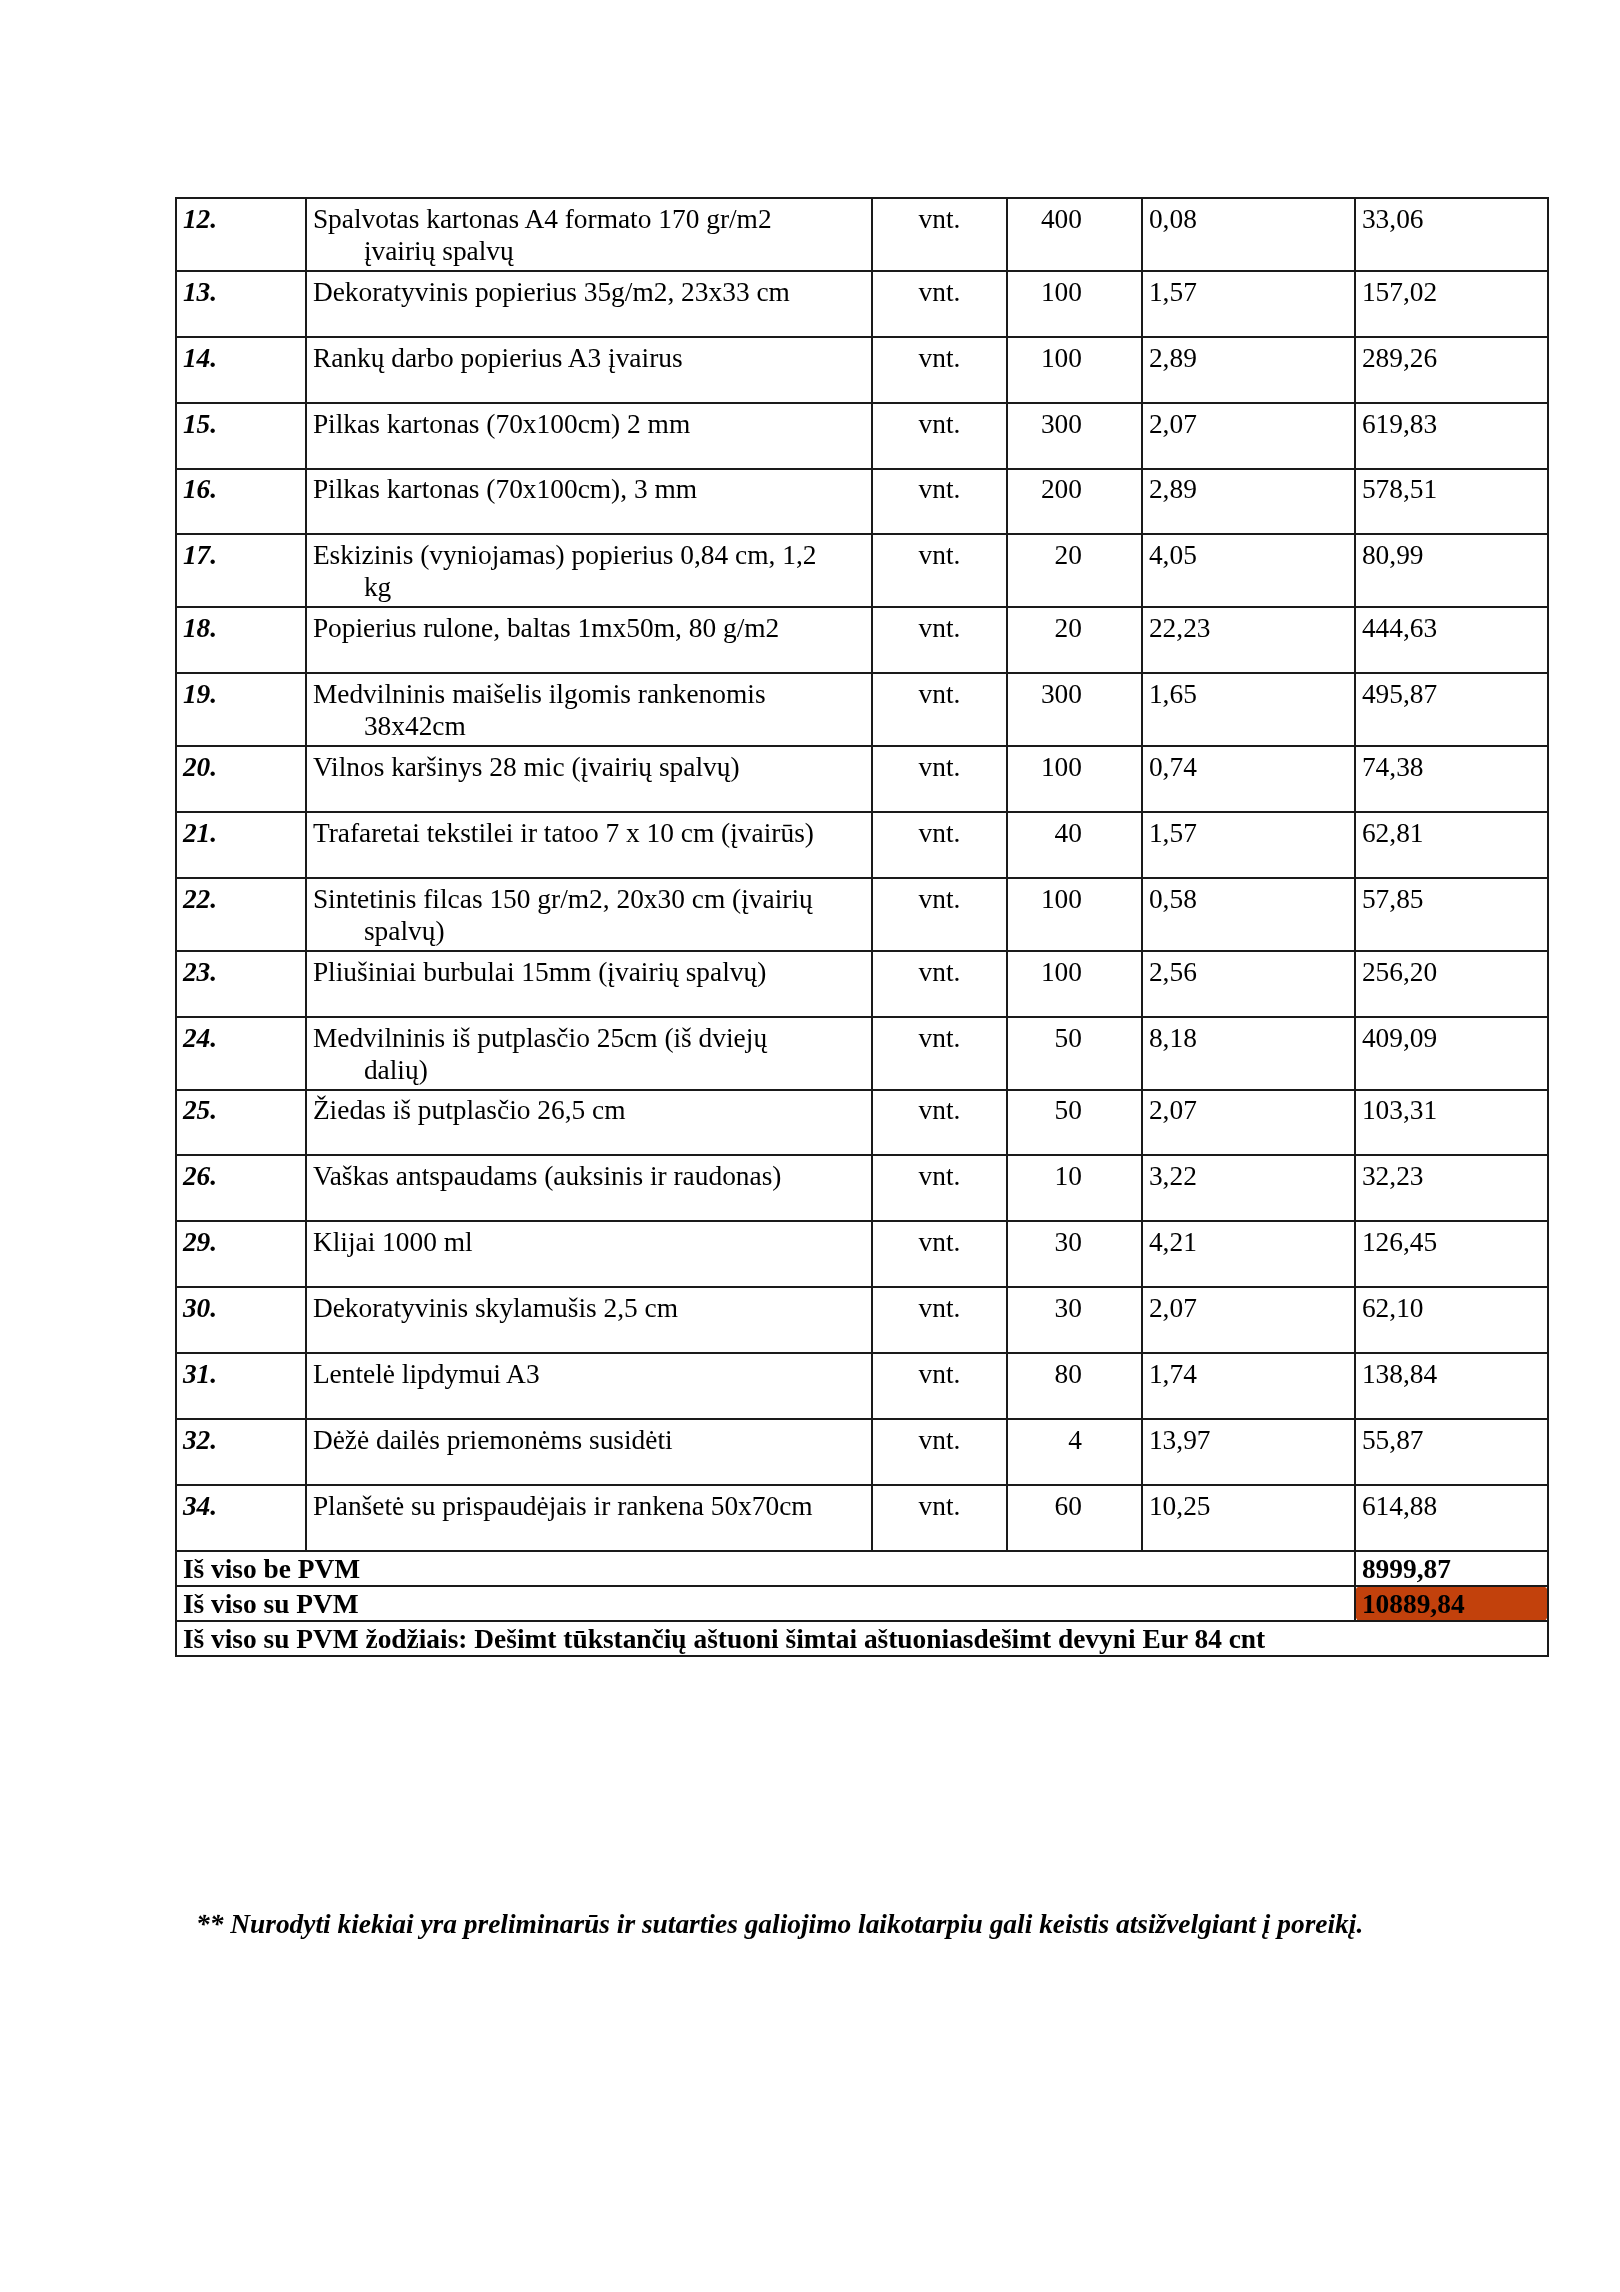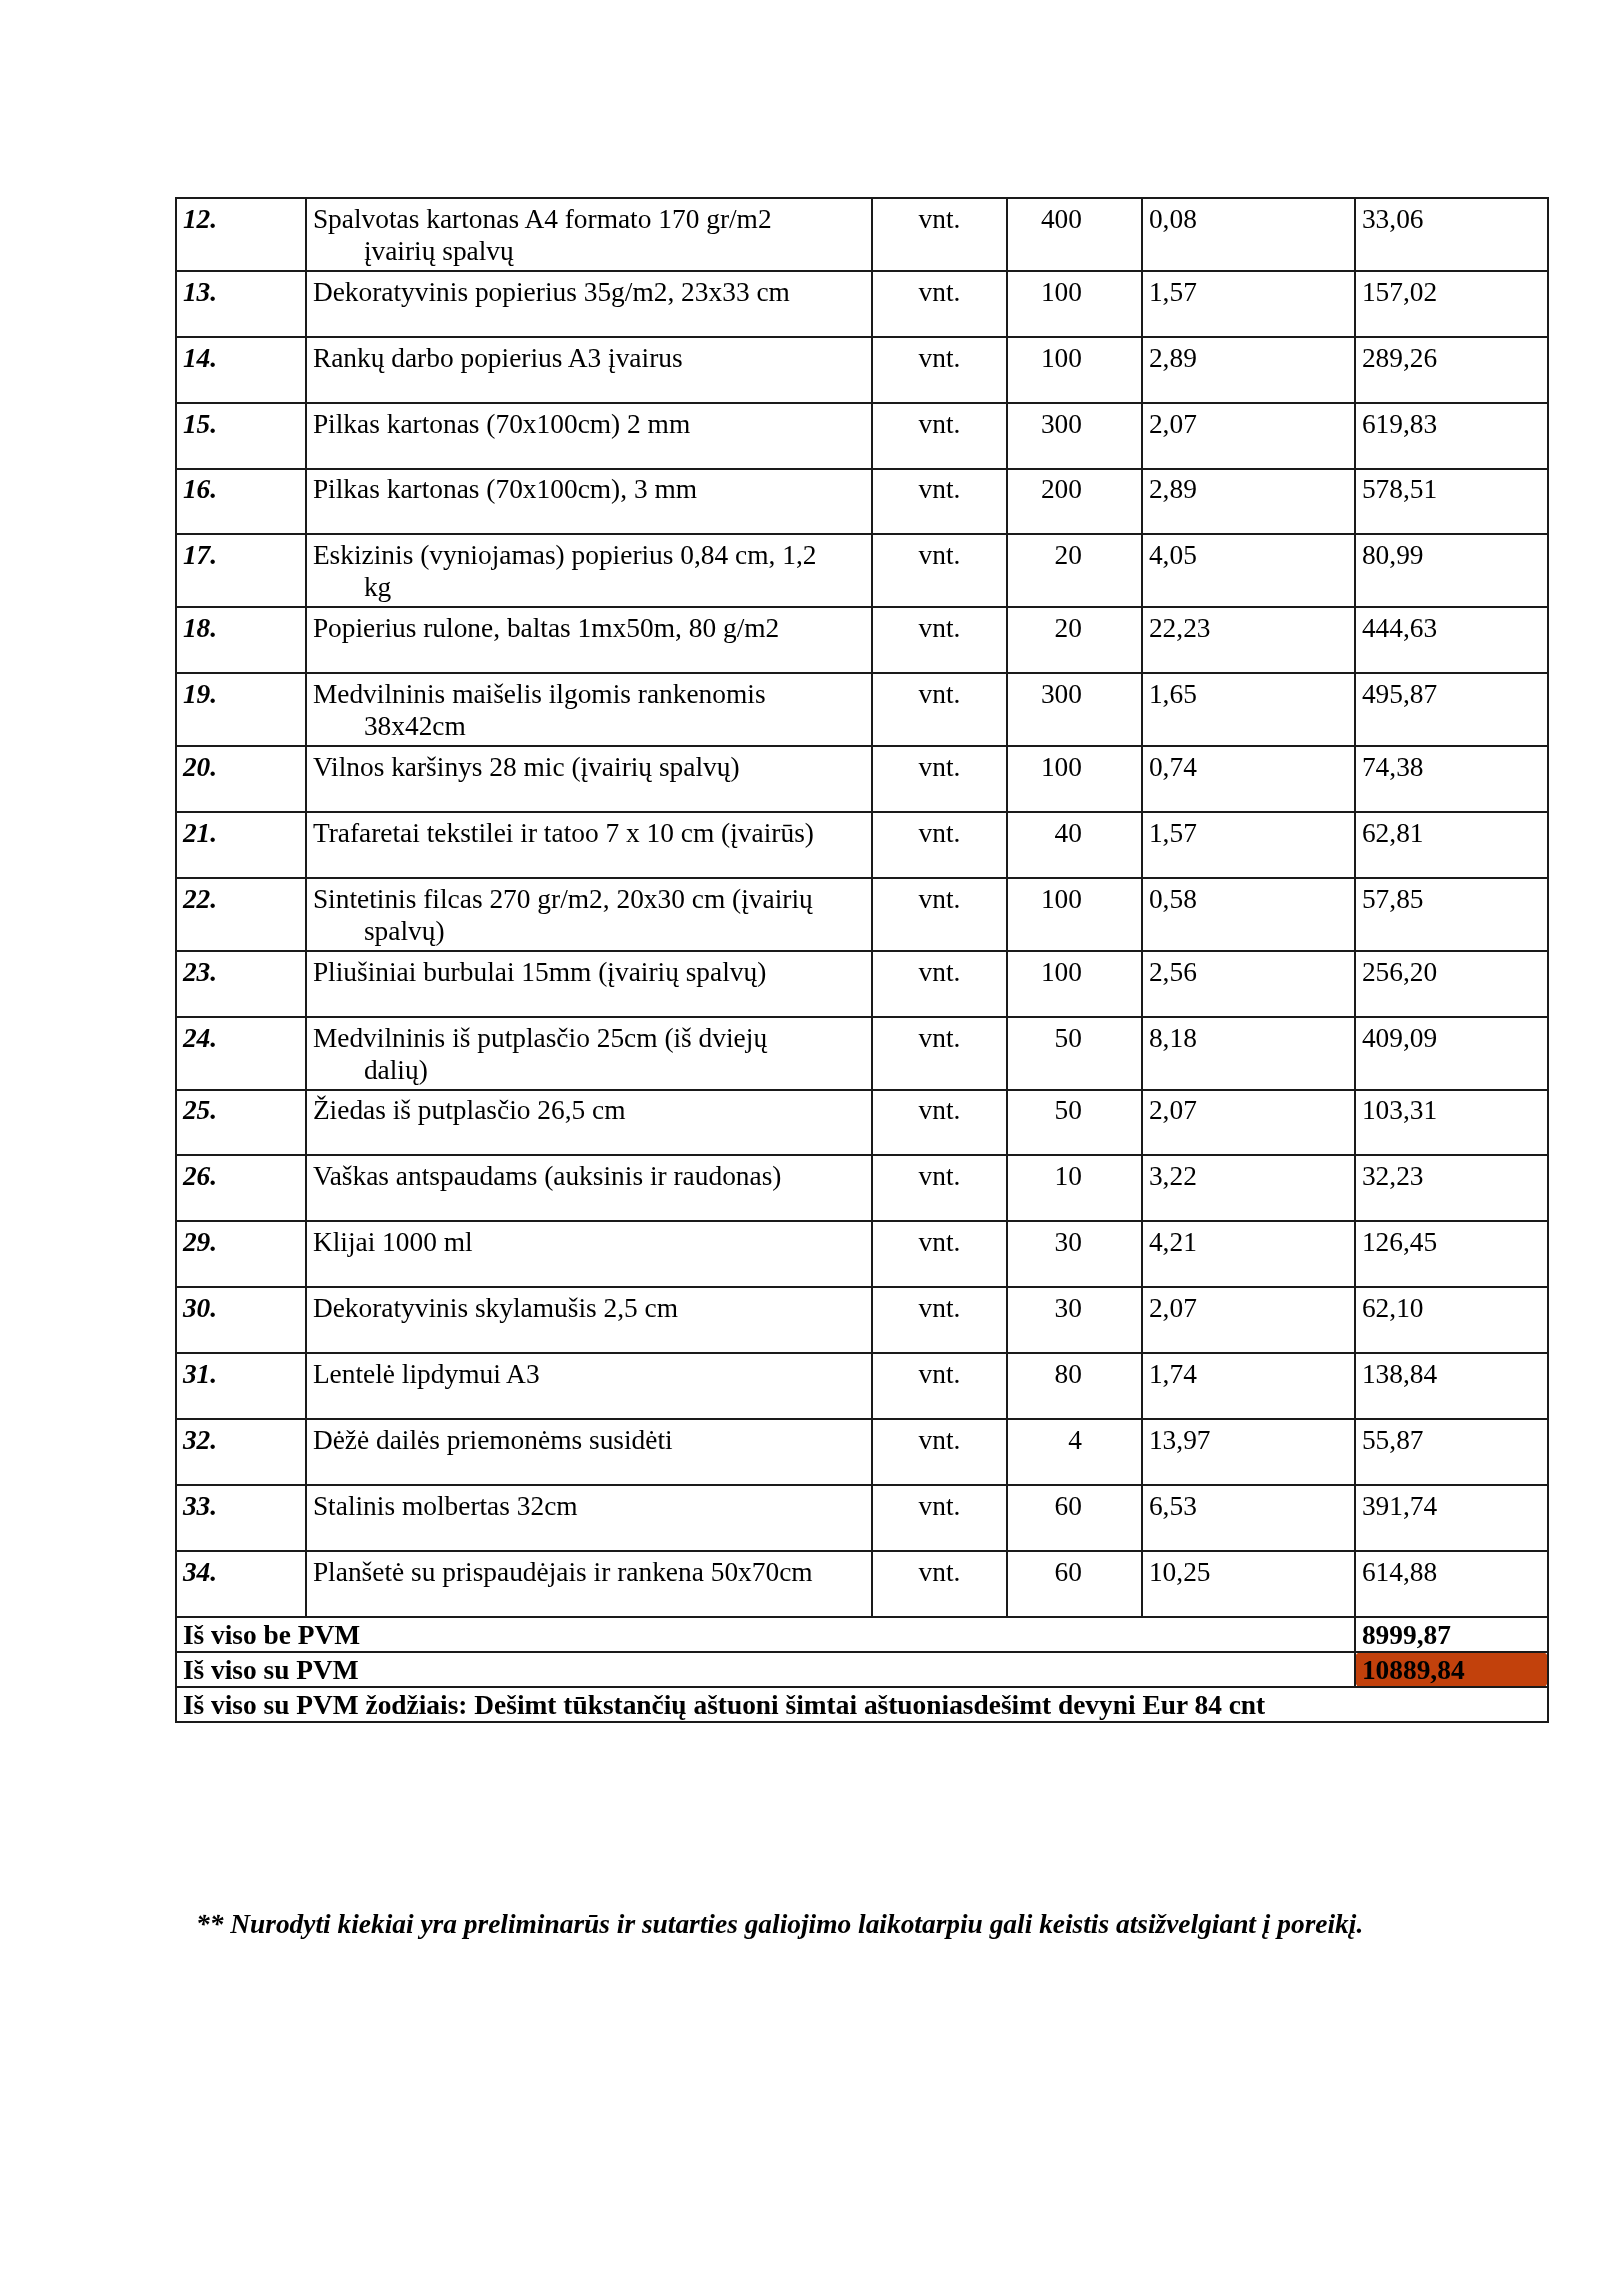--- a/index.html
+++ b/index.html
@@ -115,21 +115,21 @@
         <tr class="r1">
           <td class="num"><span>21.</span></td>
           <td class="desc"><span>Trafaretai tekstilei ir tatoo 7 x 10 cm (įvairūs)</span></td>
           <td class="unit"><span>vnt.</span></td>
           <td class="qty"><span>40</span></td>
           <td class="price"><span>1,57</span></td>
           <td class="total"><span>62,81</span></td>
         </tr>
         <tr class="r2">
           <td class="num"><span>22.</span></td>
-          <td class="desc"><span>Sintetinis filcas 270 gr/m2, 20x30 cm (įvairių</span><span class="cont">spalvų)</span></td>
+          <td class="desc"><span>Sintetinis filcas 150 gr/m2, 20x30 cm (įvairių</span><span class="cont">spalvų)</span></td>
           <td class="unit"><span>vnt.</span></td>
           <td class="qty"><span>100</span></td>
           <td class="price"><span>0,58</span></td>
           <td class="total"><span>57,85</span></td>
         </tr>
         <tr class="r1">
           <td class="num"><span>23.</span></td>
           <td class="desc"><span>Pliušiniai burbulai 15mm (įvairių spalvų)</span></td>
           <td class="unit"><span>vnt.</span></td>
           <td class="qty"><span>100</span></td>
@@ -184,28 +184,20 @@
           <td class="price"><span>1,74</span></td>
           <td class="total"><span>138,84</span></td>
         </tr>
         <tr class="r1">
           <td class="num"><span>32.</span></td>
           <td class="desc"><span>Dėžė dailės priemonėms susidėti</span></td>
           <td class="unit"><span>vnt.</span></td>
           <td class="qty"><span>4</span></td>
           <td class="price"><span>13,97</span></td>
           <td class="total"><span>55,87</span></td>
-        </tr>
-        <tr class="r1">
-          <td class="num"><span>33.</span></td>
-          <td class="desc"><span>Stalinis molbertas 32cm</span></td>
-          <td class="unit"><span>vnt.</span></td>
-          <td class="qty"><span>60</span></td>
-          <td class="price"><span>6,53</span></td>
-          <td class="total"><span>391,74</span></td>
         </tr>
         <tr class="r1">
           <td class="num"><span>34.</span></td>
           <td class="desc"><span>Planšetė su prispaudėjais ir rankena 50x70cm</span></td>
           <td class="unit"><span>vnt.</span></td>
           <td class="qty"><span>60</span></td>
           <td class="price"><span>10,25</span></td>
           <td class="total"><span>614,88</span></td>
         </tr>
       </tbody>

